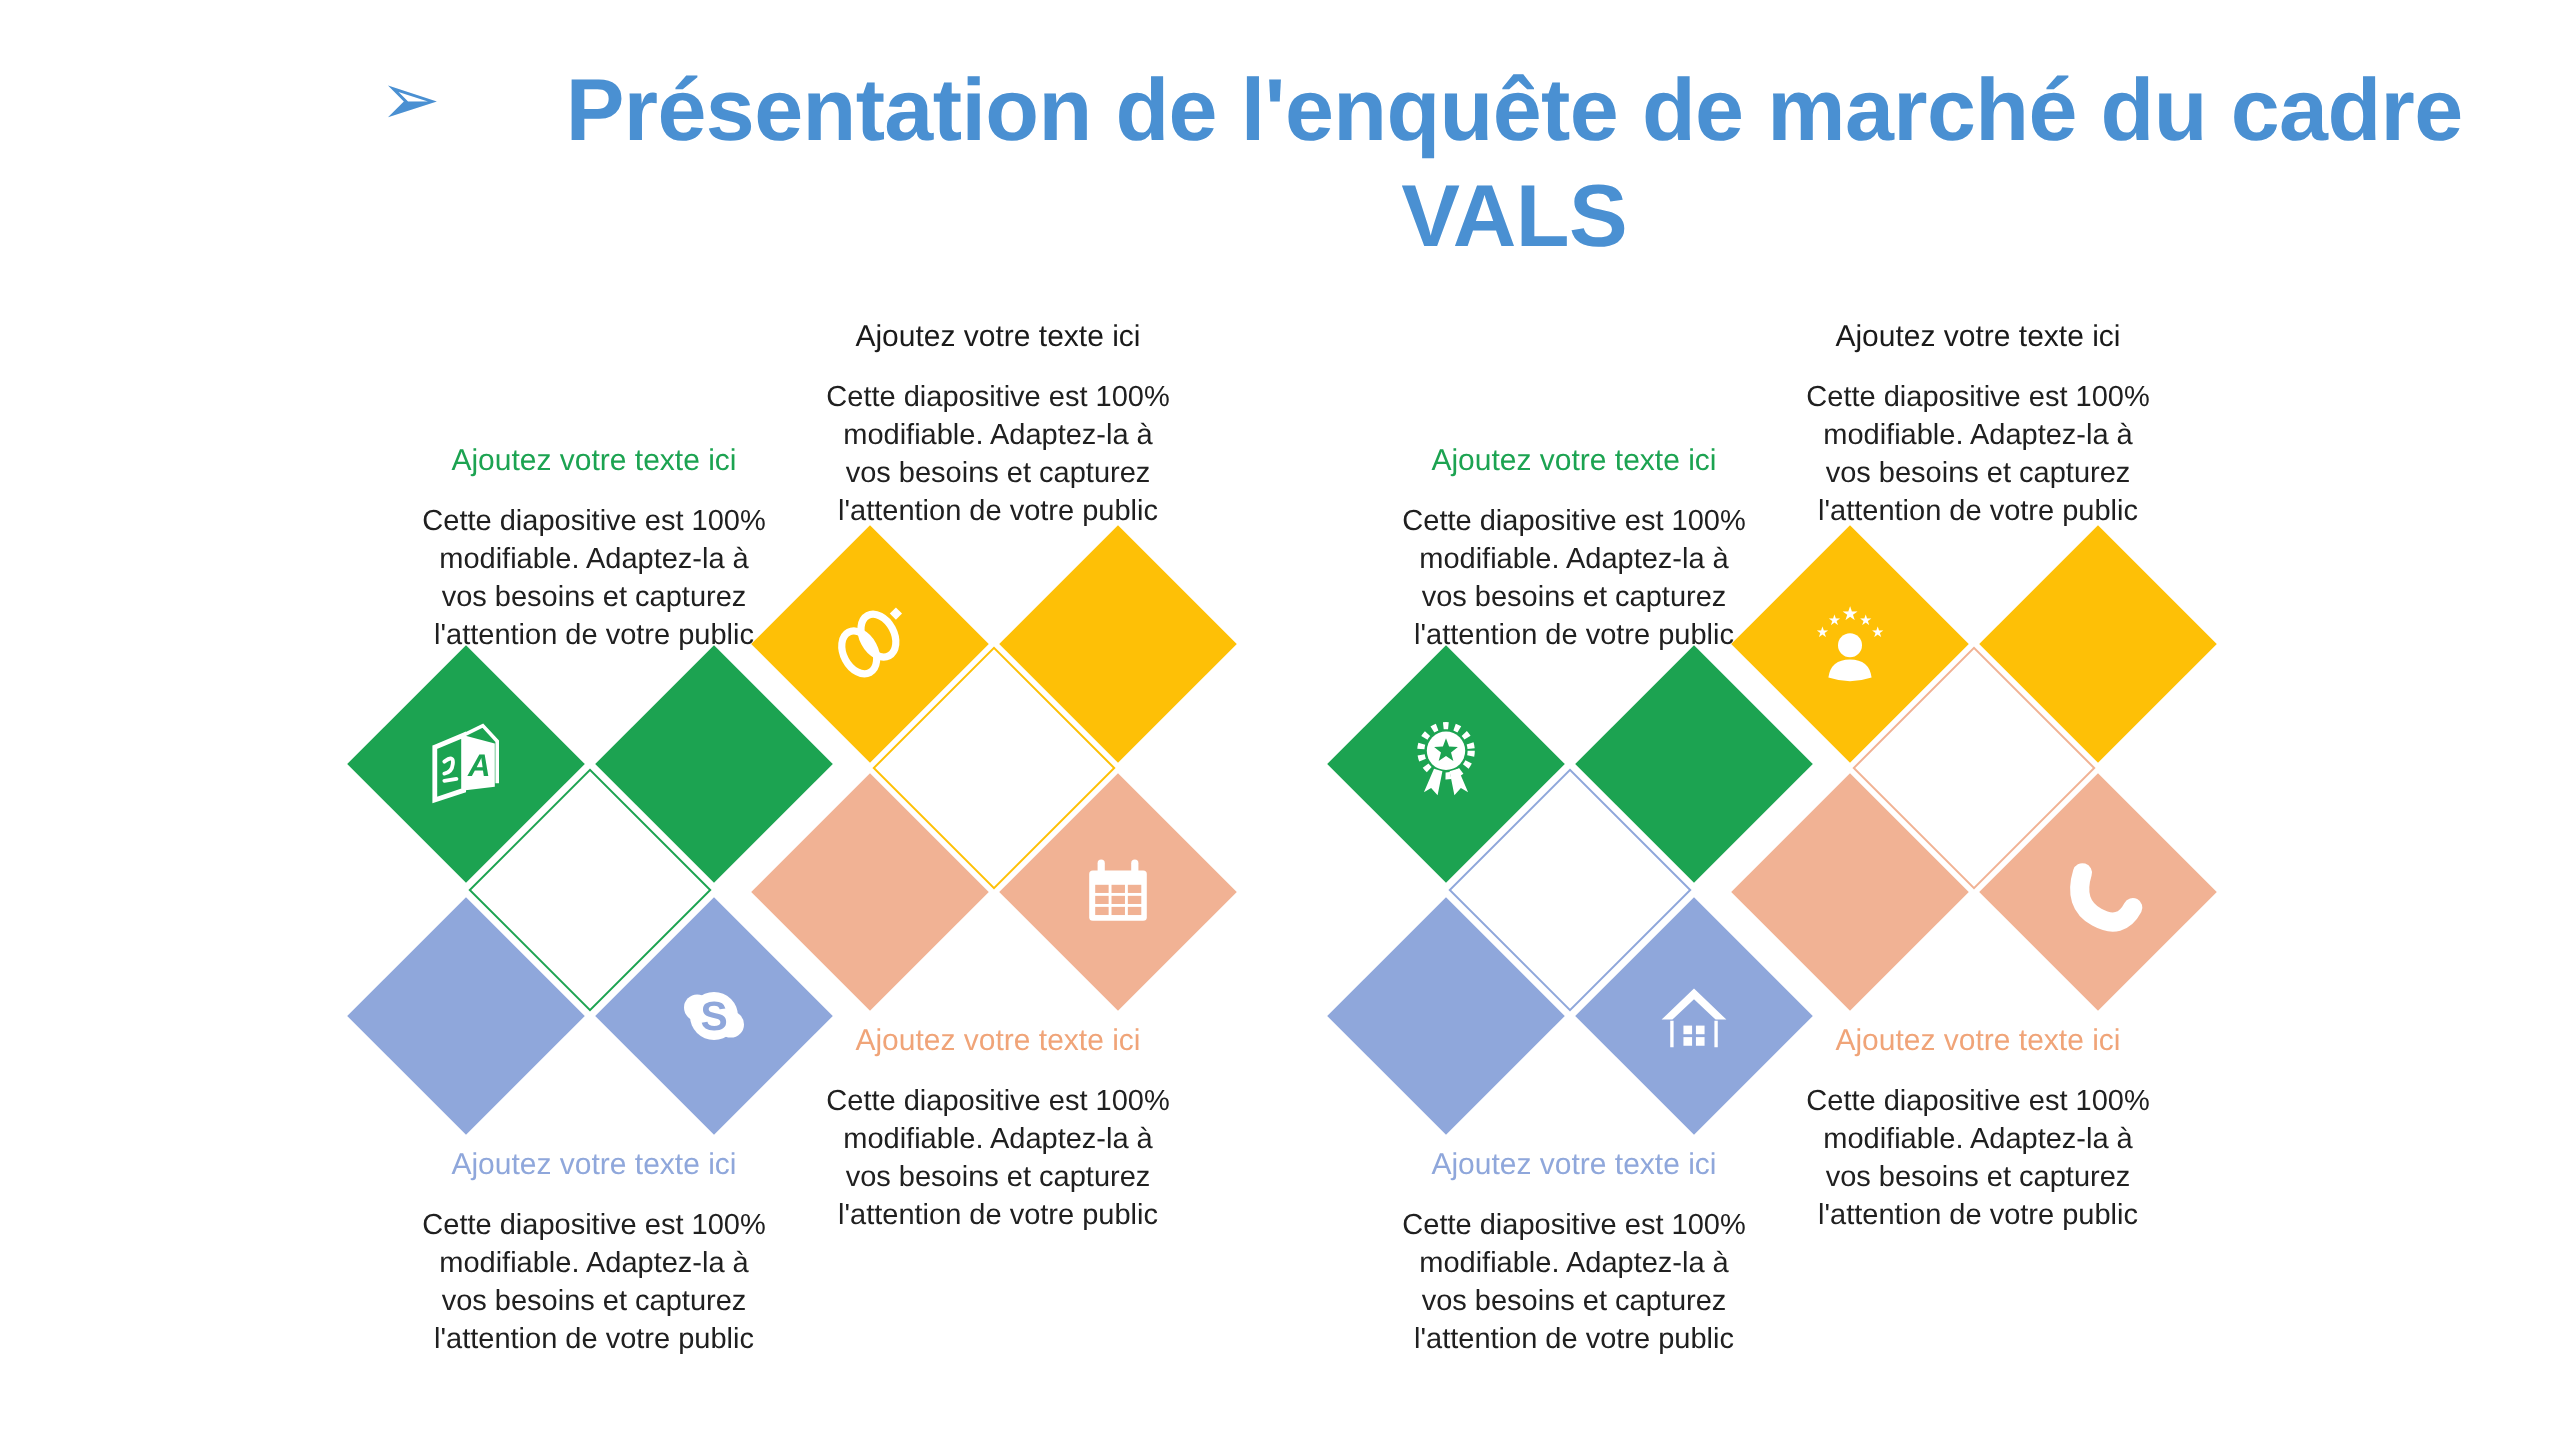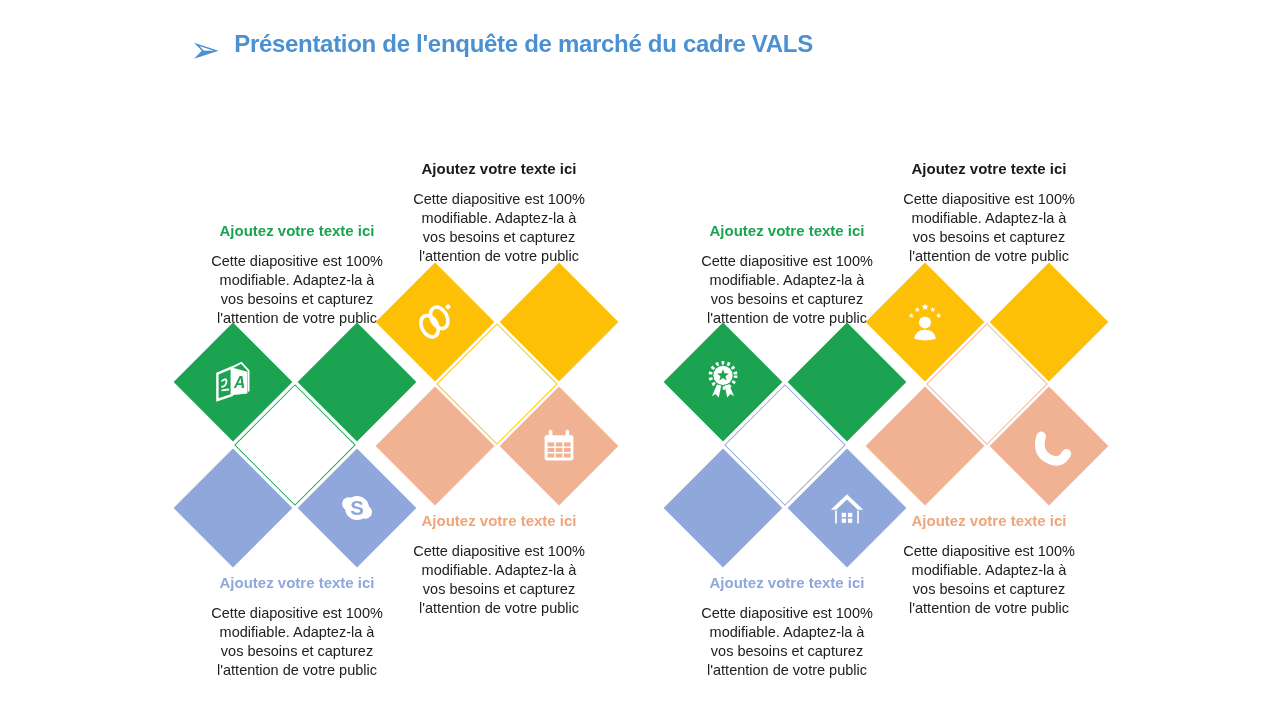--- a/index.html
+++ b/index.html
@@ -3,27 +3,27 @@
 <meta charset="utf-8">
 <style>
   html,body{margin:0;padding:0;background:#fff;}
   #slide{
     position:relative;width:1280px;height:720px;background:#ffffff;
     font-family:"Liberation Sans",sans-serif;overflow:hidden;
   }
   
   .title-row{position:absolute;left:190px;top:30px;display:flex;align-items:flex-start;gap:14px;}
   .bullet{color:#4A90D2;font-size:36px;line-height:1.1;font-weight:400;}
-  .title{margin:0;color:#4A90D2;font-size:24px;font-weight:700;letter-spacing:-0.3px;line-height:1.2;}
+  .title{margin:0;color:#4A90D2;font-size:44px;font-weight:700;letter-spacing:-0.3px;line-height:1.2;text-align:center;}
   
   .cluster{position:absolute;left:0;top:0;width:1280px;height:720px;}
   .cluster.right{left:490px;}
   
   .tb{position:absolute;width:200px;text-align:center;}
-  .tb h3{margin:0 0 6px 0;font-size:15px;font-weight:700;line-height:1.2;}
+  .tb h3{margin:0 0 6px 0;font-size:15px;font-weight:400;line-height:1.2;}
   .tb p{margin:12px;font-size:14.5px;line-height:1.31;color:#202020;}
   .tb-side{left:197px;top:222px;}
   .tb-top{left:399px;top:160px;}
   .tb-lr{left:399px;top:512px;}
   .tb-ll{left:197px;top:574px;}
   .hc-green{color:#1CA351;}
   .hc-black{color:#1A1A1A;}
   .hc-orange{color:#F0A478;}
   .hc-blue{color:#8FA7DB;}
   

